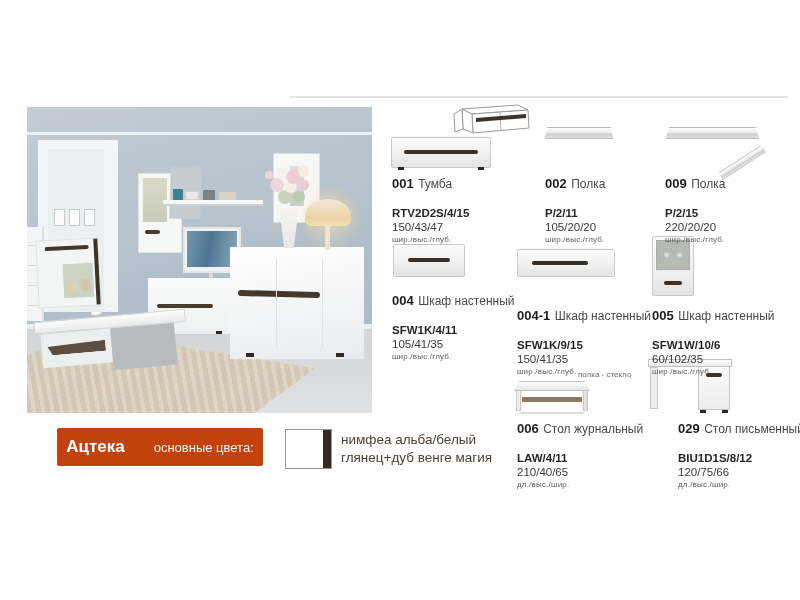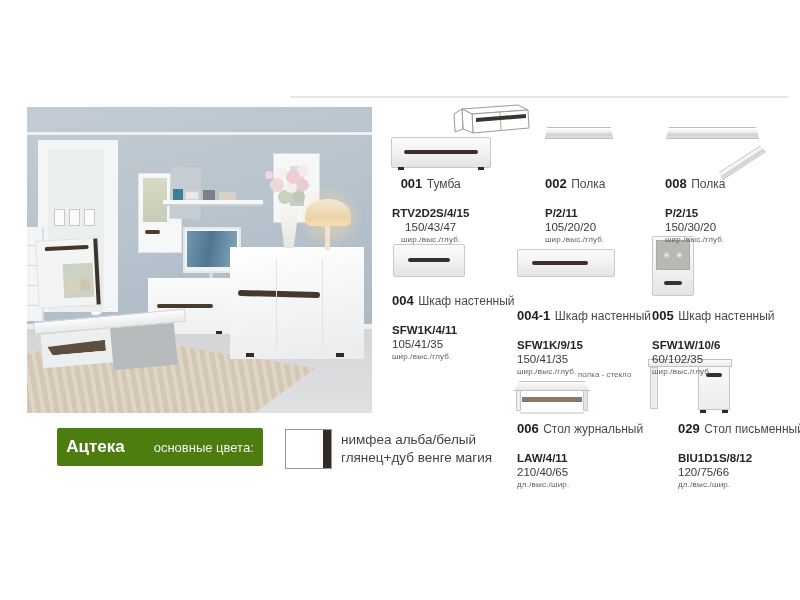--- a/index.html
+++ b/index.html
@@ -73,21 +73,21 @@
   .lampstem{left:298px;top:118px;width:5px;height:25px;background:#efe3d0;}
   .ctable{left:8px;top:188px;width:158px;height:86px;transform:rotate(-5deg);}
   .cttop{left:0;top:20px;width:152px;height:13px;background:linear-gradient(180deg,#fcfcfc,#e9eaea);
          border:1px solid #d4d5d5;}
   .ctgray{left:76px;top:33px;width:64px;height:42px;background:#b7bbbe;}
   .ctleft{left:6px;top:33px;width:70px;height:34px;background:#ecefef;}
   .ctshelf{left:12px;top:44px;width:58px;height:11px;background:#5e4e3f;clip-path:polygon(0 20%,100% 0,100% 100%,8% 100%);}
   .cup{width:11px;height:5px;border-radius:50%;background:#fdfdfd;border:1px solid #e3e4e4;}
 
   
-  .brandplate{position:absolute;left:57px;top:428px;width:206px;height:38px;background:#4d7c0f;
+  .brandplate{position:absolute;left:57px;top:428px;width:206px;height:38px;background:#c2410c;
               border-radius:2px;display:flex;align-items:center;justify-content:center;gap:6px;}
   .brandname{color:#ffffff;font-weight:bold;font-size:17px;}
   .brandlabel{color:#f2f2f2;font-size:13px;margin-left:23px;}
   .swatch{position:absolute;left:285px;top:429px;width:47px;height:40px;background:#ffffff;
           border:1px solid #979797;box-sizing:border-box;}
   .swatchstripe{position:absolute;right:0;top:0;width:8px;height:100%;background:#332b26;}
   .colortext{position:absolute;left:341px;top:431px;font-size:13.5px;line-height:18px;color:#4a423a;}
 
   .sketch-svg{position:absolute;}
 </style>
@@ -228,41 +228,41 @@
     <div style="position:absolute;left:2px;top:10px;width:8px;height:42px;background:#ededed;border:1px solid #c8c8c8;box-sizing:border-box;"></div>
     <div style="position:absolute;left:50px;top:9px;width:32px;height:44px;background:linear-gradient(180deg,#fafafa,#ececec);border:1px solid #c6c6c6;box-sizing:border-box;"></div>
     <div class="handle" style="left:58px;width:16px;top:16px;"></div>
     <div style="position:absolute;left:0;top:2px;width:84px;height:8px;background:linear-gradient(180deg,#fdfdfd,#eaeaea);border:1px solid #c2c2c2;box-sizing:border-box;"></div>
     <div style="position:absolute;left:52px;bottom:0;width:6px;height:3px;background:#2c2824;"></div>
     <div style="position:absolute;left:74px;bottom:0;width:6px;height:3px;background:#2c2824;"></div>
   </div>
 
   <div class="note-small" style="left:578px;top:370px;">полка - стекло</div>
 
-  <div class="item" style="left:392px;top:176px;text-align:center;">
+  <div class="item" style="left:392px;top:176px;">
     <div><span class="t-num">001</span>
          <span class="t-name">Тумба</span></div>
     <div class="t-code">RTV2D2S/4/15</div>
     <div class="t-dims">150/43/47</div>
     <div class="t-legend">шир./выс./глуб.</div>
   </div>
 
   <div class="item" style="left:545px;top:176px;">
     <div><span class="t-num">002</span>
          <span class="t-name">Полка</span></div>
     <div class="t-code">P/2/11</div>
     <div class="t-dims">105/20/20</div>
     <div class="t-legend">шир./выс./глуб.</div>
   </div>
 
   <div class="item" style="left:665px;top:176px;">
-    <div><span class="t-num">008</span>
+    <div><span class="t-num">009</span>
          <span class="t-name">Полка</span></div>
     <div class="t-code">P/2/15</div>
-    <div class="t-dims">150/30/20</div>
+    <div class="t-dims">220/20/20</div>
     <div class="t-legend">шир./выс./глуб.</div>
   </div>
 
   <div class="item" style="left:392px;top:293px;">
     <div><span class="t-num">004</span>
          <span class="t-name">Шкаф настенный</span></div>
     <div class="t-code">SFW1K/4/11</div>
     <div class="t-dims">105/41/35</div>
     <div class="t-legend">шир./выс./глуб.</div>
   </div>

